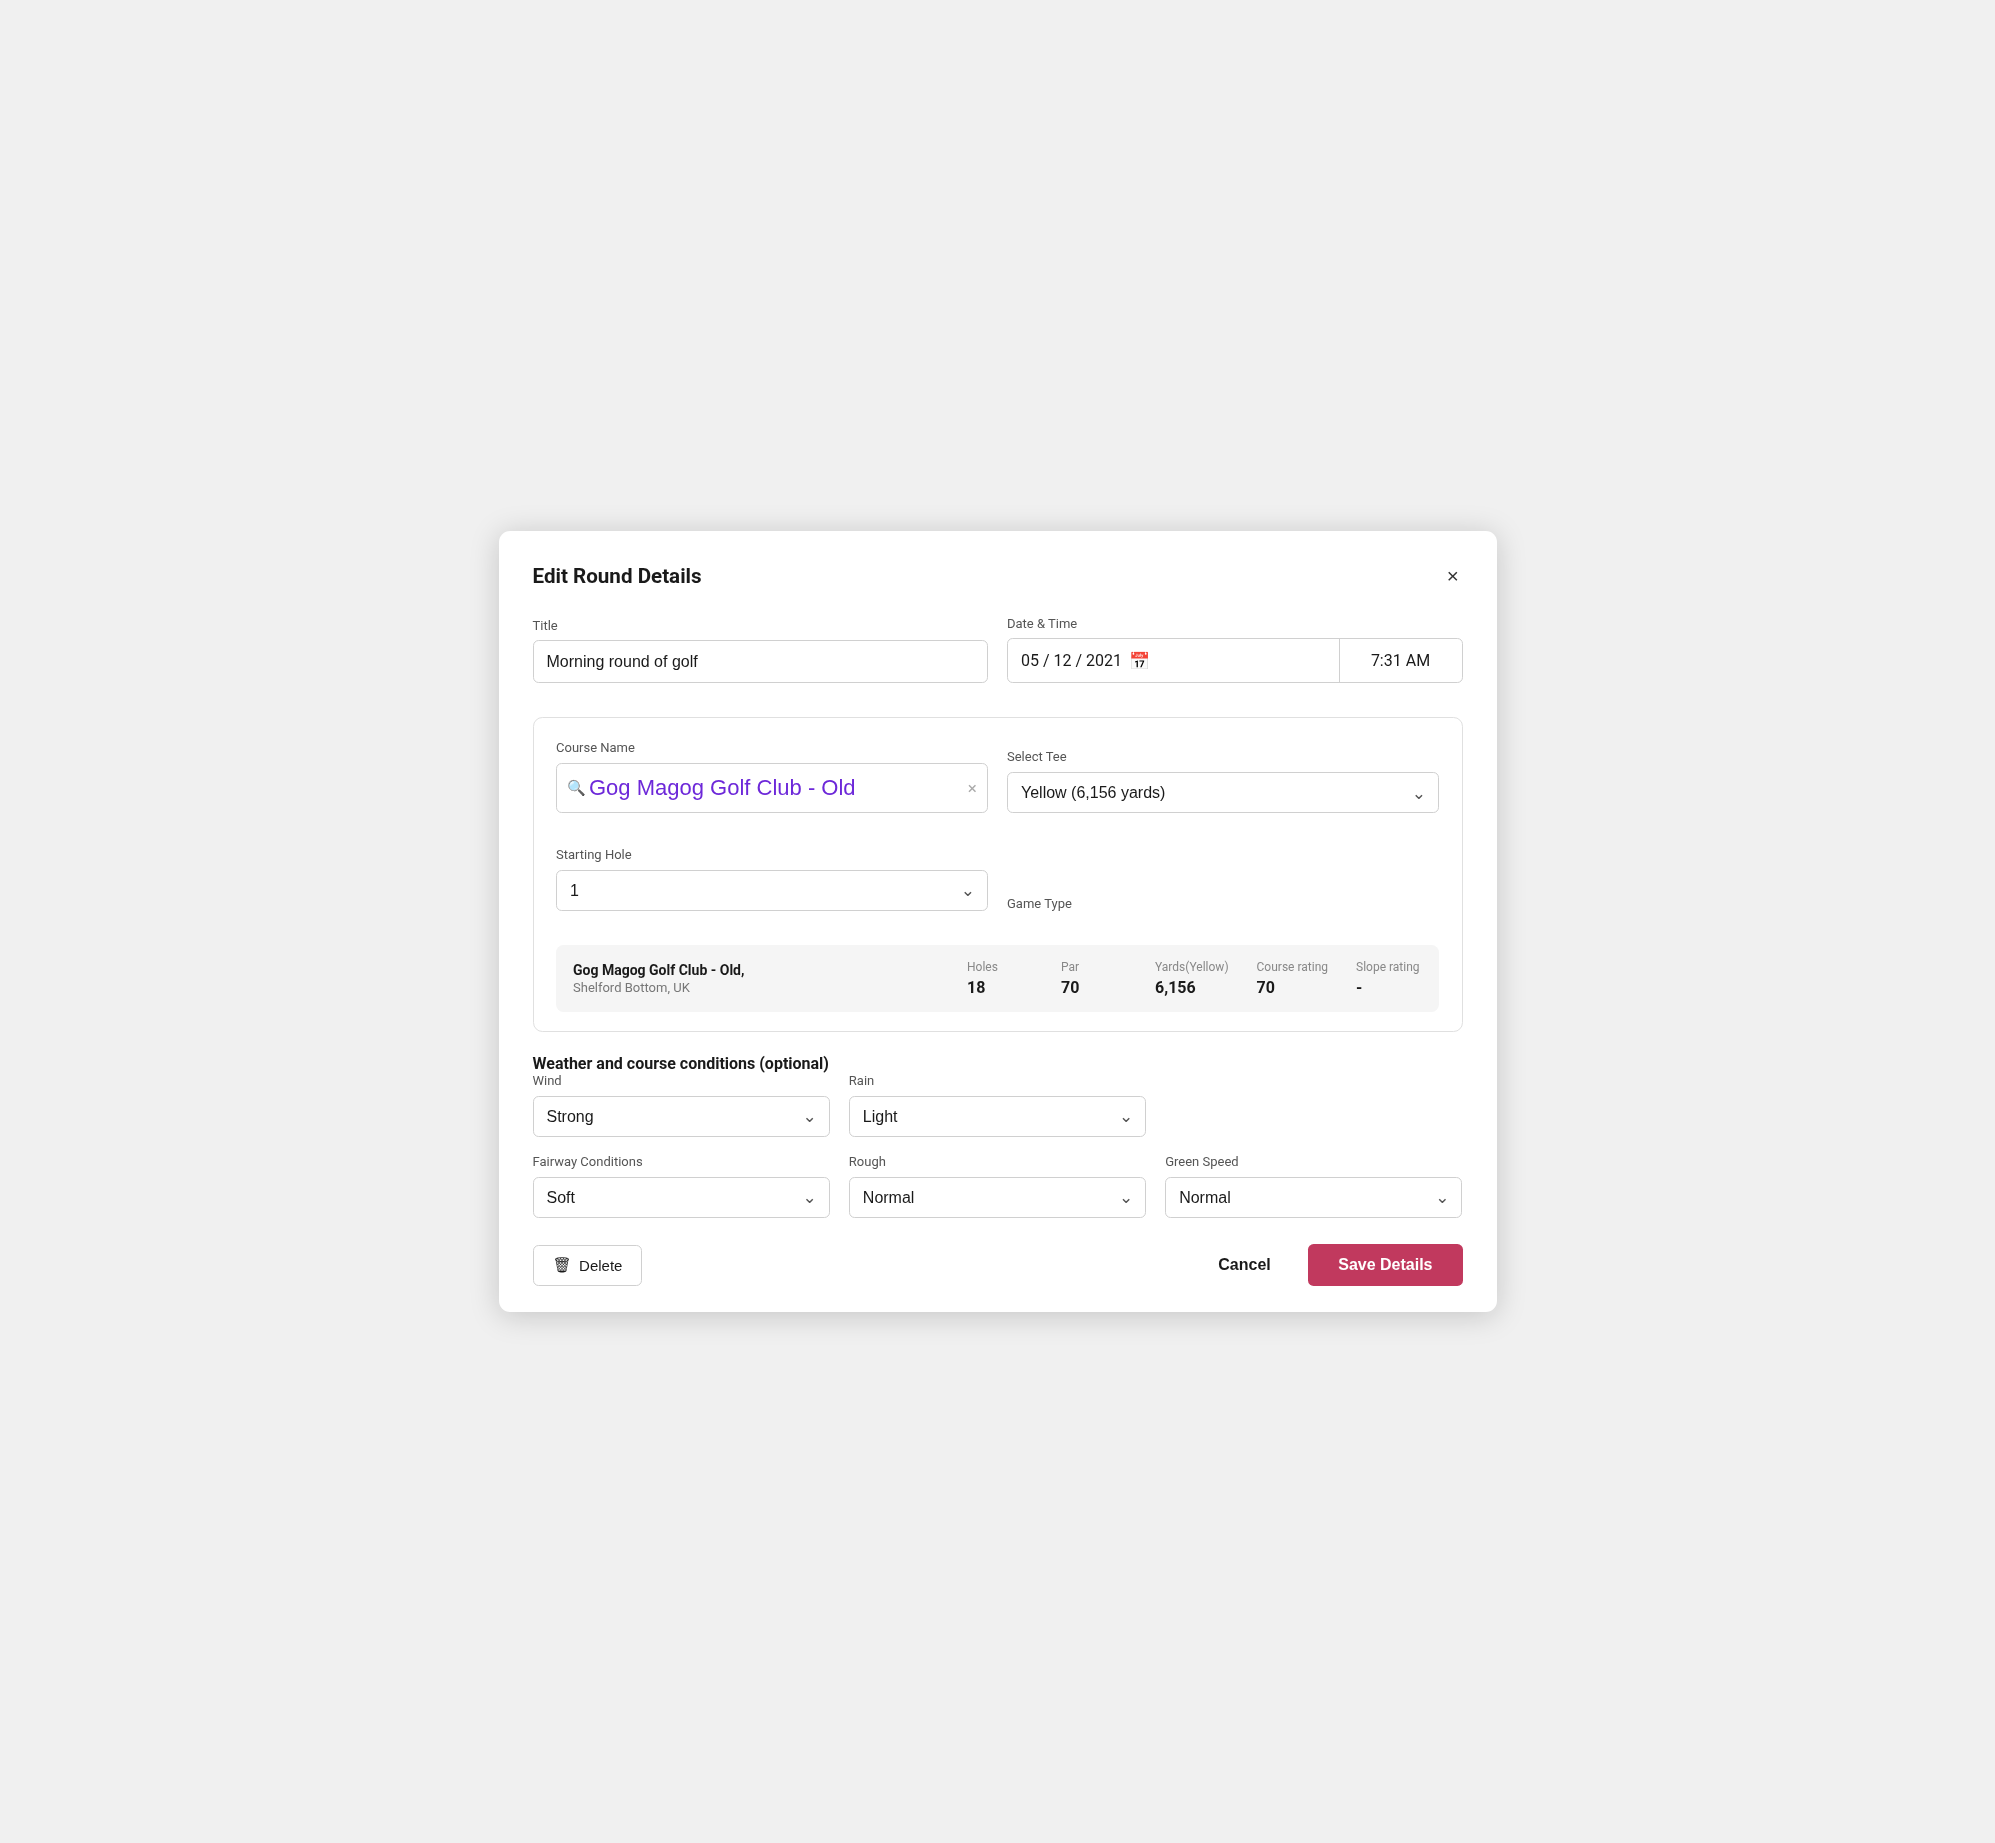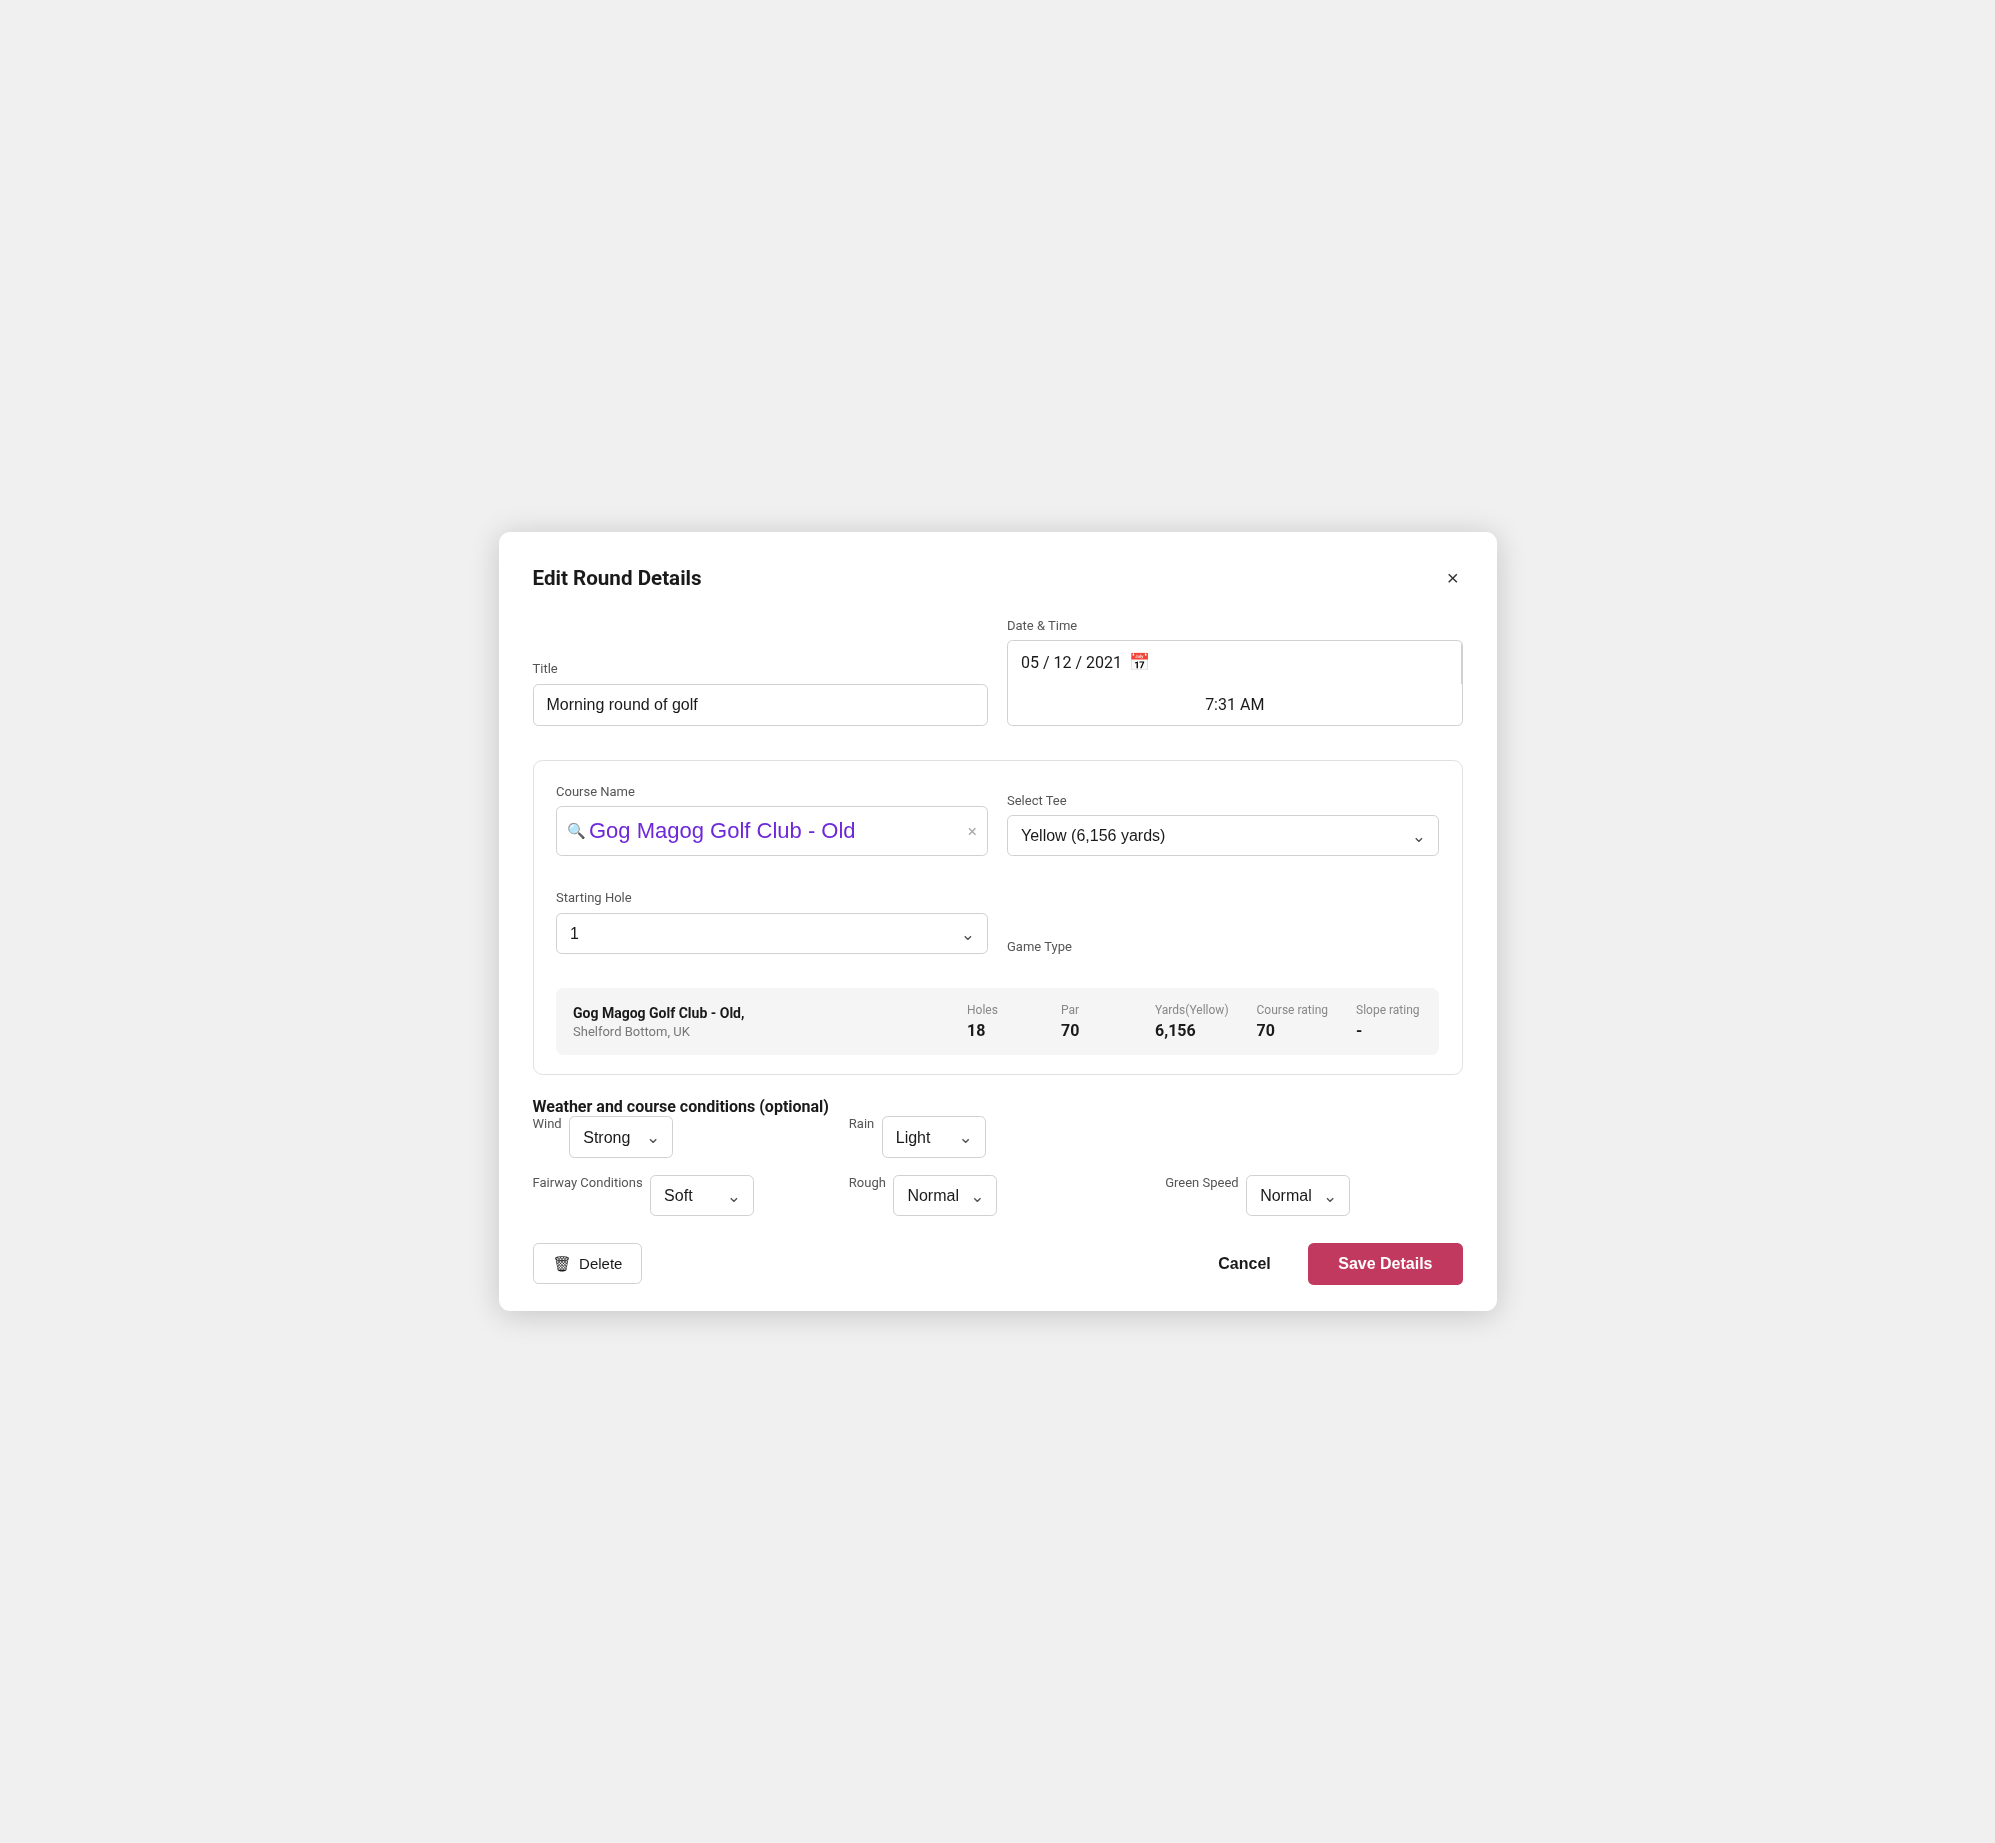--- a/index.html
+++ b/index.html
@@ -67,21 +67,20 @@
       color: #1a1a1a;
       outline: none;
       width: 100%;
     }
     .date-time-group {
       display: flex;
       gap: 0;
       border: 1.4px solid #d0d0d0;
       border-radius: 5.6px;
       overflow: hidden;
-      flex-direction: column;
     }
     .date-part {
       display: flex;
       align-items: center;
       padding: 11.2px 13px;
       font-size: 16px;
       color: #1a1a1a;
       flex: 1;
       border-right: 1.4px solid #d0d0d0;
       gap: 7.5px;
@@ -230,20 +229,21 @@
       color: #1a1a1a;
     }
     .weather-row {
       display: flex;
       gap: 19px;
       margin-bottom: 17px;
     }
     .weather-group {
       flex: 1;
       display: flex;
+      flex-direction: column;
       gap: 7.5px;
     }
     .footer-row {
       display: flex;
       align-items: center;
       justify-content: space-between;
       margin-top: 9.4px;
       padding-top: 9.4px;
     }
     .delete-btn {

